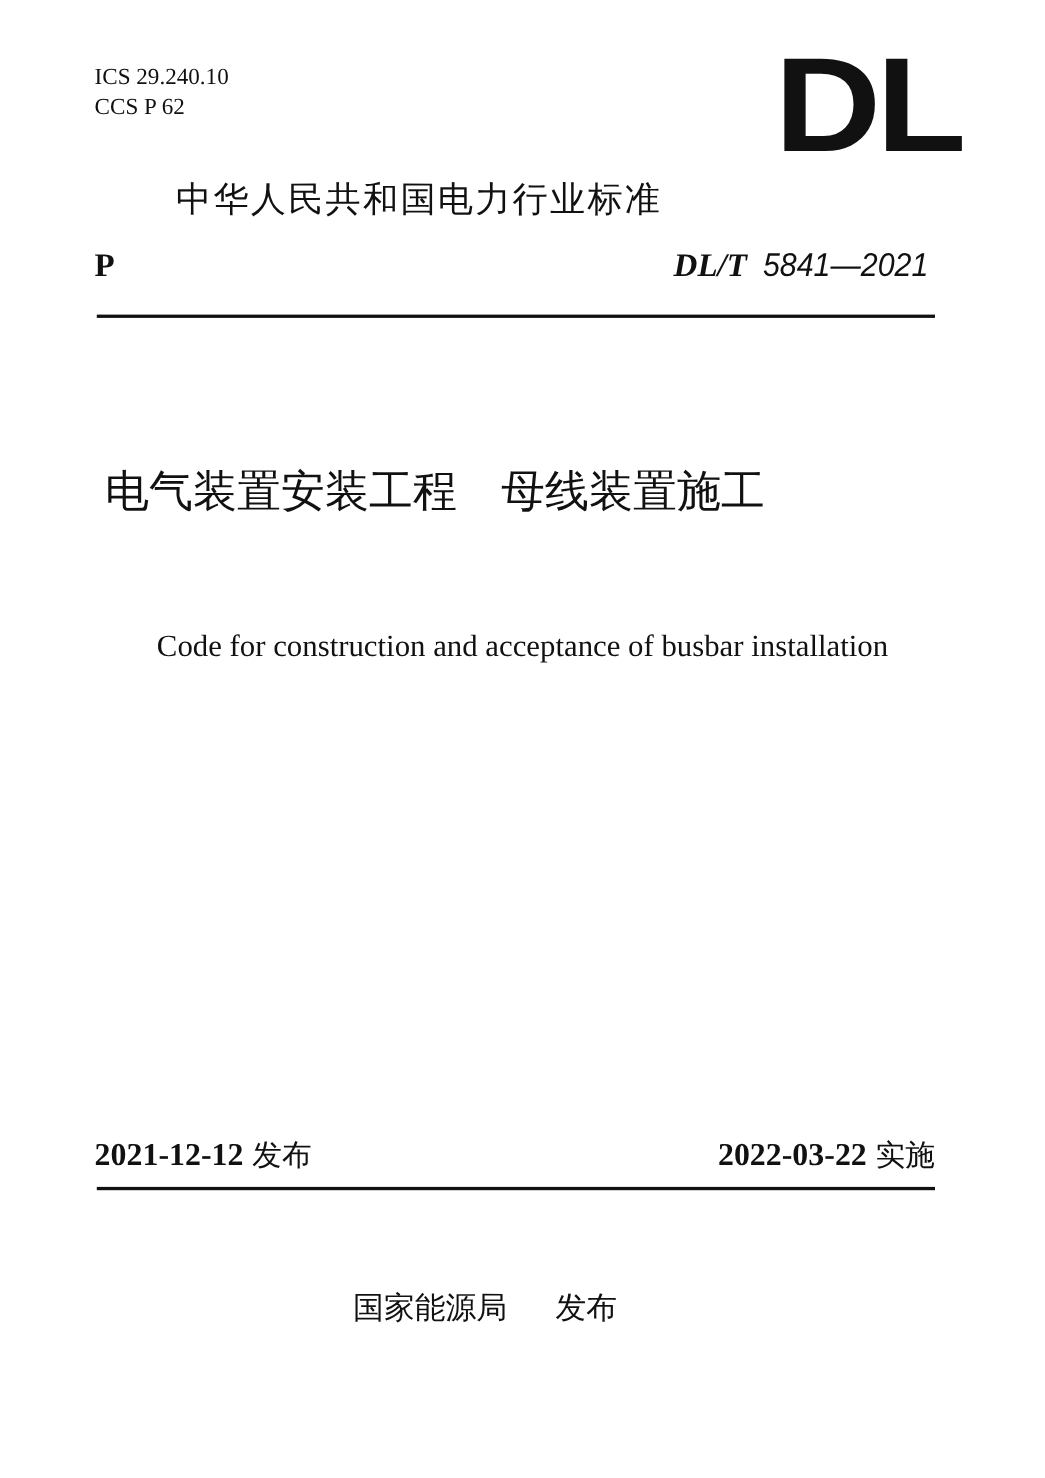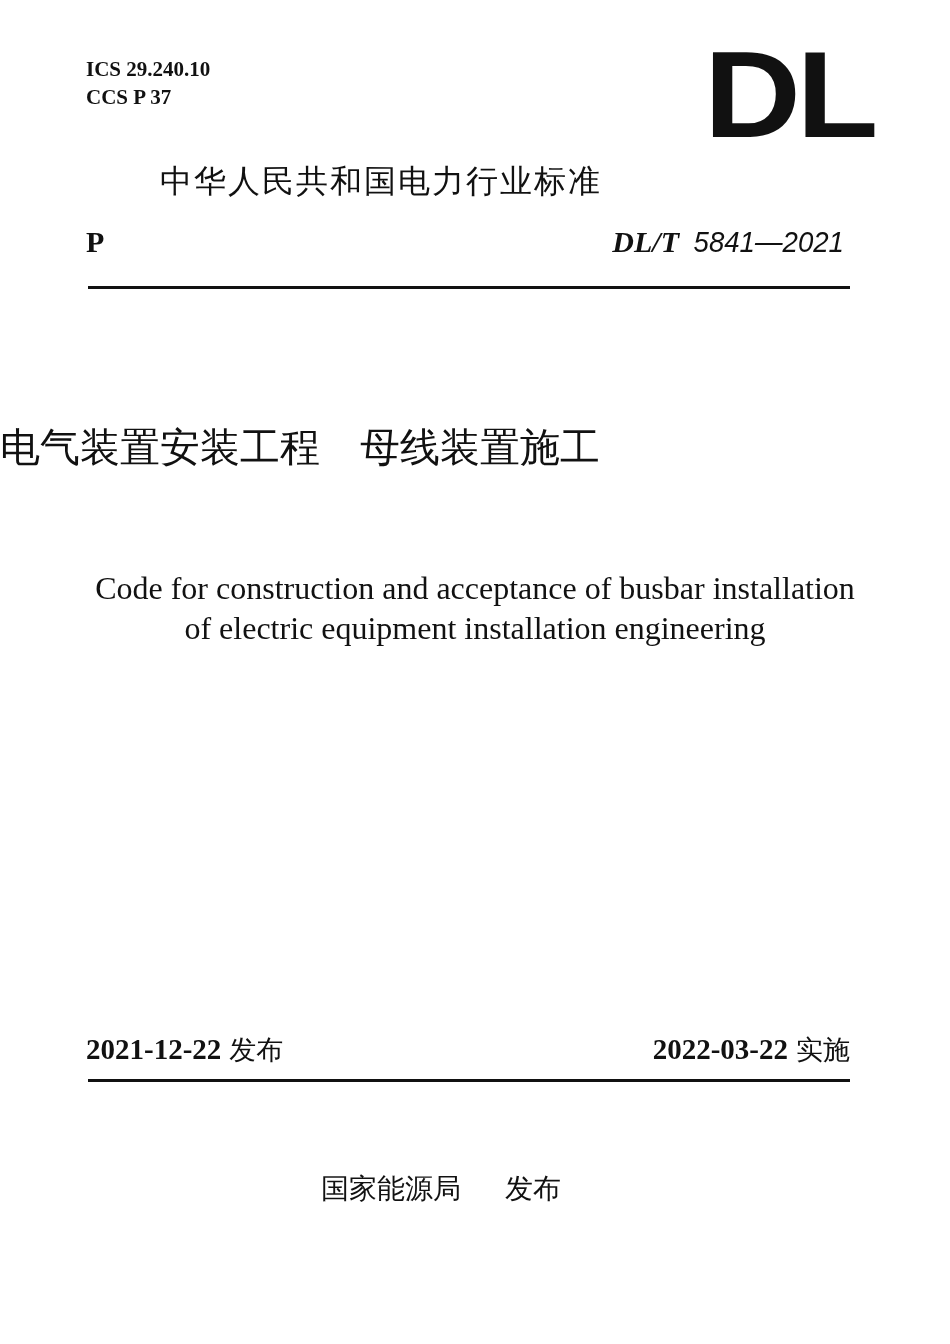--- a/index.html
+++ b/index.html
@@ -1,64 +1,63 @@
 <!DOCTYPE html>
 <html><head>
   <meta charset="utf-8">
   <style>
     html, body { margin: 0; padding: 0; background: #ffffff; }
     body { width: 950px; height: 1344px; position: relative; overflow: hidden; color: #111; font-family: "Liberation Serif", serif; }
     .abs { position: absolute; }
-    .codes { left: 86px; top: 55px; font-weight: bold; font-size: 21px; line-height: 28px; }
+    .codes { left: 86px; top: 55px; font-weight: normal; font-size: 21px; line-height: 28px; }
     .logo { left: 704px; top: 40px; font-family: "Liberation Sans", sans-serif; font-weight: 900; font-size: 122px; line-height: 110px; letter-spacing: -4px; transform: scaleX(1.1); transform-origin: left top; }
     .std-type { left: 0; width: 762px; top: 160px; text-align: center; font-family: Liberation Sans, sans-serif; font-size: 32px; letter-spacing: 2px; }
     .cat { left: 86px; top: 225px; font-weight: bold; font-size: 30px; }
     .num { right: 100px; top: 225px; font-size: 30px; font-style: italic; }
     .num .b { font-weight: bold; font-family: "Liberation Serif", serif; }
     .num .n { font-family: "Liberation Sans", sans-serif; transform: scaleX(0.92); display: inline-block; }
     .rule { left: 88px; width: 762px; height: 3px; background: #111; }
-    .title-cn { left: 0; width: 791px; text-align: left; font-family: "DejaVu Serif", serif; font-size: 40px; line-height: 58px; top: 418px; }
-    .title-en { left: 0; width: 950px; text-align: center; font-size: 32px; line-height: 40px; top: 568px; }
+    .title-cn { left: 0; width: 791px; text-align: center; font-family: "DejaVu Serif", serif; font-size: 40px; line-height: 58px; top: 418px; }
+    .title-en { left: 0; width: 950px; text-align: center; font-size: 28px; line-height: 40px; top: 568px; }
     .date-l { left: 86px; top: 1032px; font-size: 29px; font-weight: bold; }
     .date-r { right: 100px; top: 1032px; font-size: 29px; font-weight: bold; text-align: center; }
     .cnw { font-family: "DejaVu Sans", sans-serif; font-weight: normal; font-size: 27px; margin-left: 8px; }
     .issuer { left: 0; width: 882px; text-align: center; top: 1170px; font-family: "DejaVu Sans", sans-serif; font-size: 28px; }
     .issuer span { margin: 0 22px; }
   </style>
 </head>
 <body>
 
 <div class="abs codes">
   <div>ICS 29.240.10</div>
-  <div>CCS P 37</div>
+  <div>CCS P 62</div>
 </div>
 
 <div class="abs logo">DL</div>
 
 <div class="abs std-type">中华人民共和国电力行业标准</div>
 
 <div class="abs cat">P</div>
 <div class="abs num">
   <span class="b">DL/T</span>
   <span class="n">5841—2021</span>
 </div>
 
 <div class="abs rule" style="top:286px;"></div>
 
 <div class="abs title-cn">
   <div>电气装置安装工程　母线装置施工</div>
 </div>
 
 <div class="abs title-en">
   <div>Code for construction and acceptance of busbar installation</div>
-  <div>of electric equipment installation engineering</div>
 </div>
 
 <div class="abs date-l">
-  <span>2021-12-22</span><span class="cnw">发布</span>
+  <span>2021-12-12</span><span class="cnw">发布</span>
 </div>
 <div class="abs date-r">
   <span>2022-03-22</span><span class="cnw">实施</span>
 </div>
 
 <div class="abs rule" style="top:1079px;"></div>
 
 <div class="abs issuer">
   <span>国家能源局</span><span>发布</span>
 </div>

